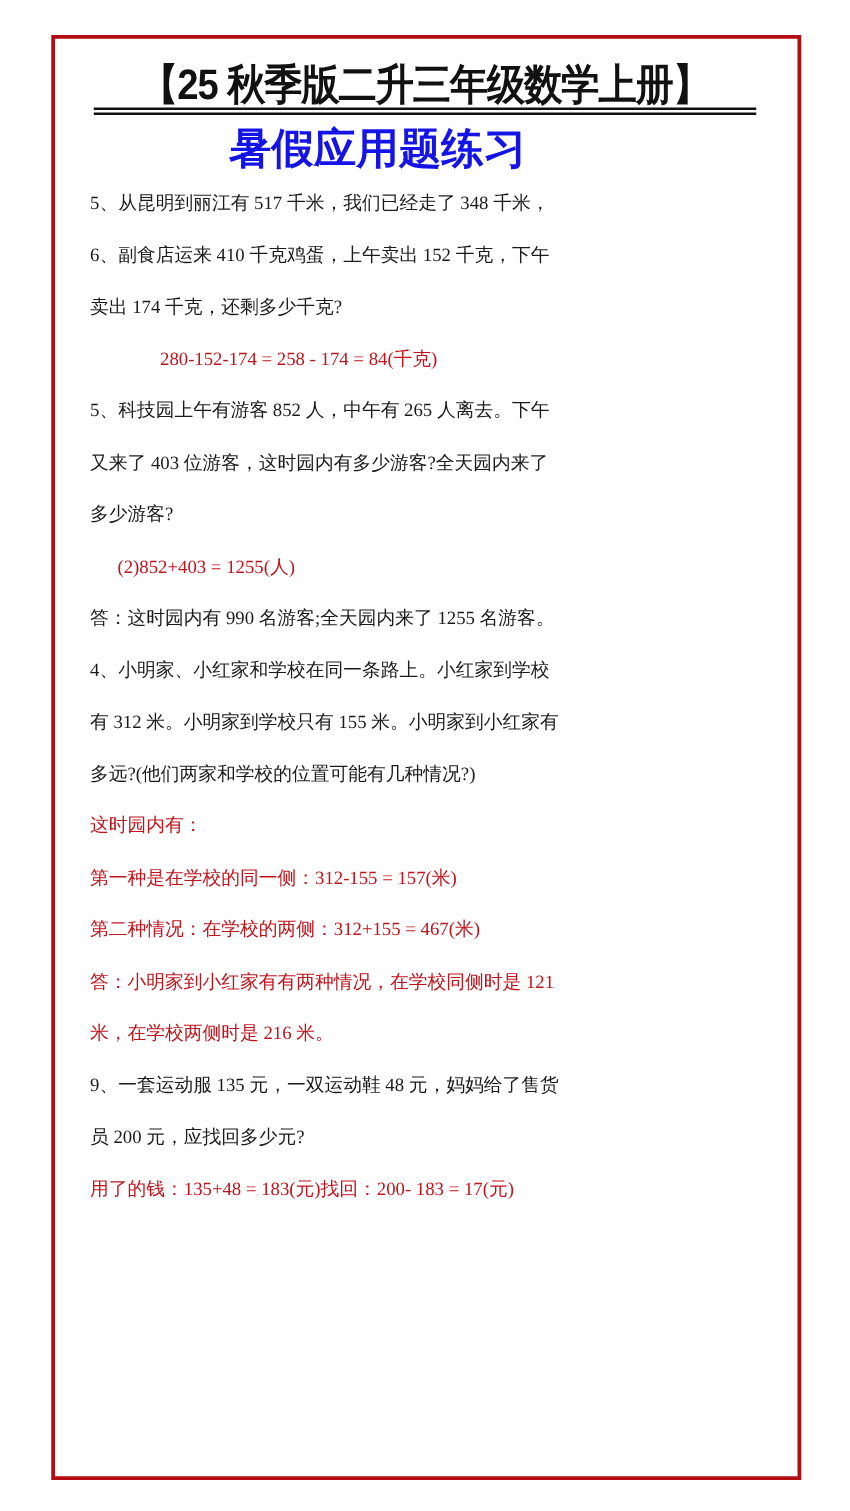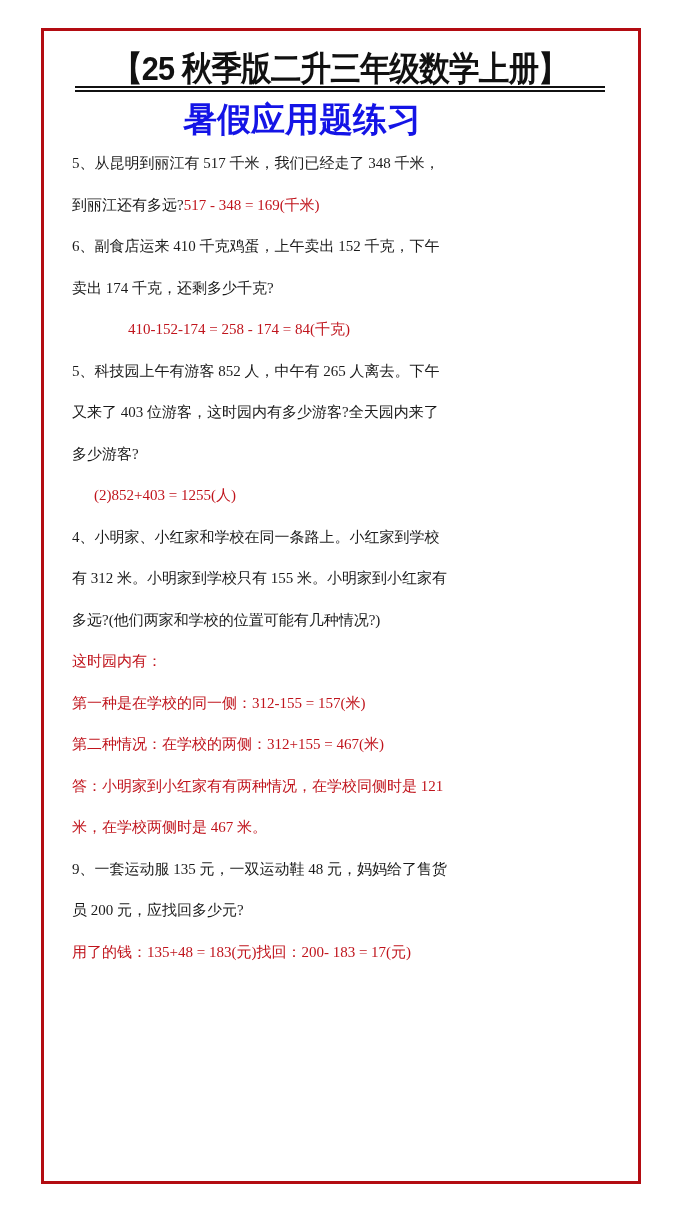--- a/index.html
+++ b/index.html
@@ -35,36 +35,36 @@
 <div class="frame"></div>
 
 <div class="title">【25 秋季版二升三年级数学上册】</div>
 <div class="uline1"></div>
 <div class="uline2"></div>
 <div class="subtitle">暑假应用题练习</div>
 
 <div class="content">
 
   <div class="line">5、从昆明到丽江有 517 千米，我们已经走了 348 千米，</div>
-  <div class="line"><span>到丽江还有多远?</span><span class="red">517 - 348 = 169(千米)</span></div>
 
   <div class="line">6、副食店运来 410 千克鸡蛋，上午卖出 152 千克，下午</div>
   <div class="line">卖出 174 千克，还剩多少千克?</div>
-  <div class="line red indent1">410-152-174 = 258 - 174 = 84(千克)</div>
+  <div class="line red indent1">280-152-174 = 258 - 174 = 84(千克)</div>
 
   <div class="line">5、科技园上午有游客 852 人，中午有 265 人离去。下午</div>
   <div class="line">又来了 403 位游客，这时园内有多少游客?全天园内来了</div>
   <div class="line">多少游客?</div>
   <div class="line red indent2">(2)852+403 = 1255(人)</div>
+  <div class="line">答：这时园内有 990 名游客;全天园内来了 1255 名游客。</div>
 
   <div class="line">4、小明家、小红家和学校在同一条路上。小红家到学校</div>
   <div class="line">有 312 米。小明家到学校只有 155 米。小明家到小红家有</div>
   <div class="line">多远?(他们两家和学校的位置可能有几种情况?)</div>
   <div class="line red">这时园内有：</div>
   <div class="line red">第一种是在学校的同一侧：312-155 = 157(米)</div>
   <div class="line red">第二种情况：在学校的两侧：312+155 = 467(米)</div>
   <div class="line red">答：小明家到小红家有有两种情况，在学校同侧时是 121</div>
-  <div class="line red">米，在学校两侧时是 467 米。</div>
+  <div class="line red">米，在学校两侧时是 216 米。</div>
 
   <div class="line">9、一套运动服 135 元，一双运动鞋 48 元，妈妈给了售货</div>
   <div class="line">员 200 元，应找回多少元?</div>
   <div class="line red">用了的钱：135+48 = 183(元)找回：200- 183 = 17(元)</div>
 </div>
 
 </body></html>

